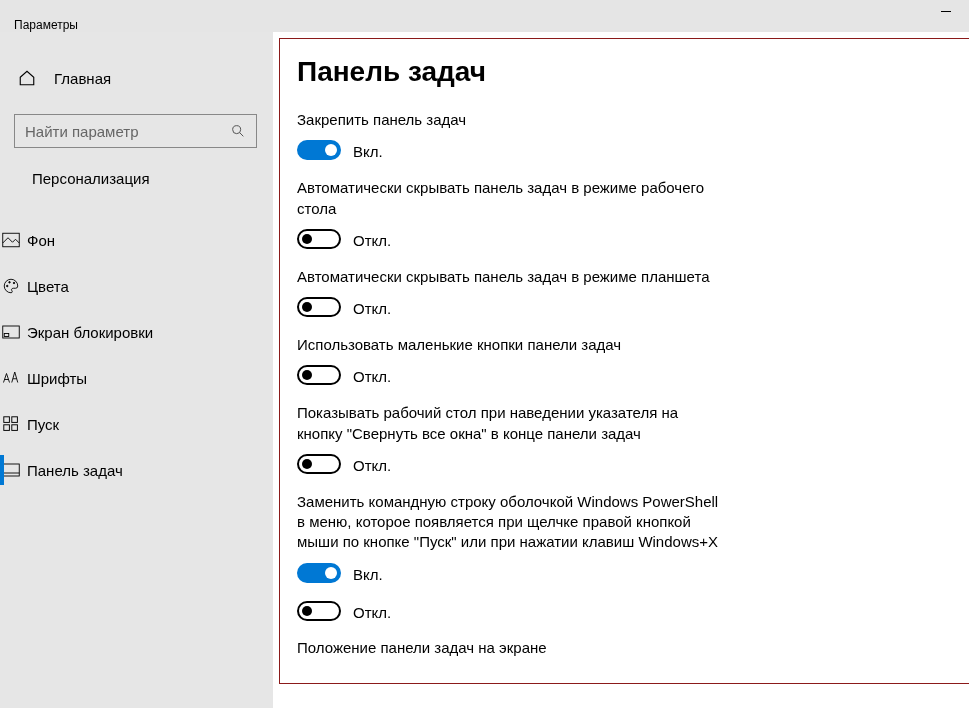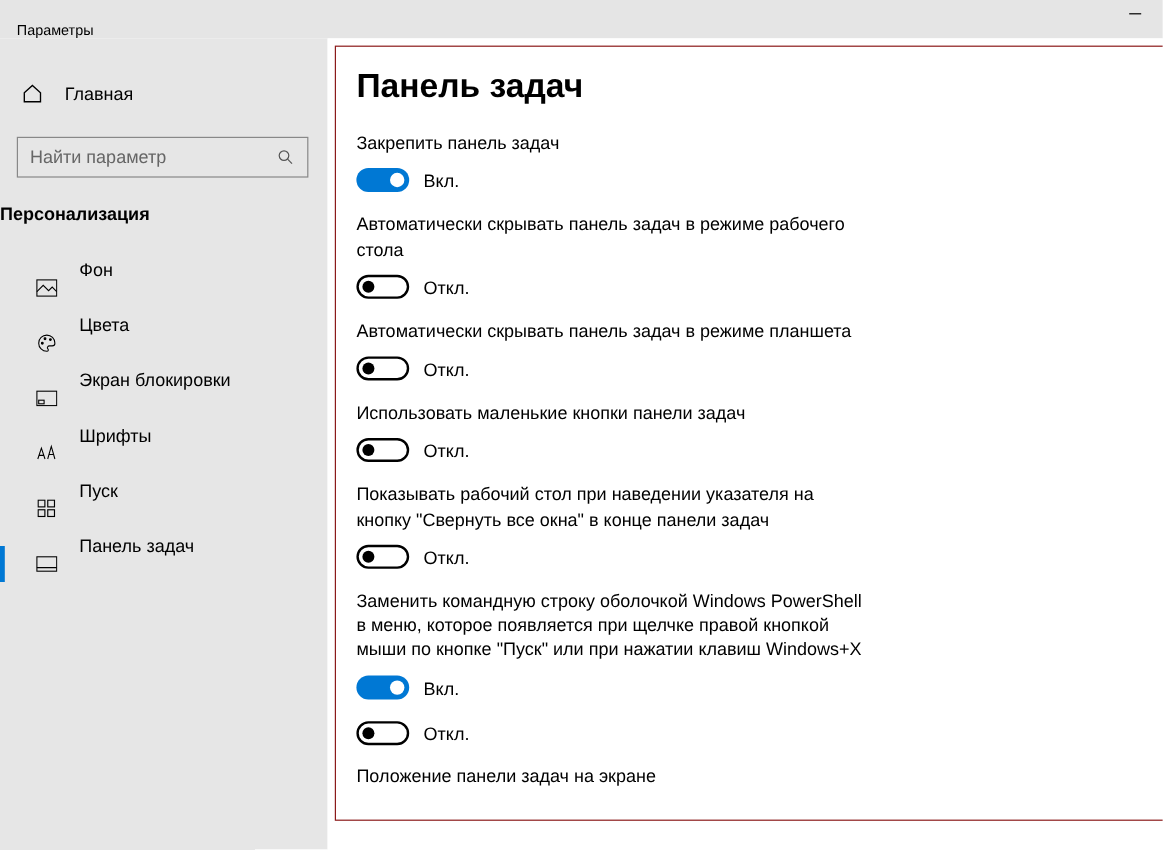--- a/index.html
+++ b/index.html
@@ -28,26 +28,26 @@
   .search {
     margin: 18px 16px 20px 14px; height: 34px; border: 1px solid #888;
     display: flex; align-items: center; padding: 0 10px; color: #666; background: #e6e6e6;
   }
   .search input {
     flex: 1; border: none; background: transparent; outline: none; font-size: 15px; color: #404040;
   }
   .search input::placeholder { color: #666; }
   .search .sicon { color: #555; }
   .cat-title {
-    padding: 2px 16px 14px 0; font-weight: 700; font-size: 15px;
+    padding: 2px 16px 14px 32px; font-weight: 400; font-size: 15px;
   }
   .nav { margin-top: 16px; }
   .nav-item {
-    display: flex; gap: 18px;
-    height: 46px; padding: 0 16px 0 30px; cursor: default; position: relative;
+    display: flex; align-items: center; gap: 7px;
+    height: 46px; padding: 0 16px 0 2px; cursor: default; position: relative;
   }
   .nav-item .icon { width: 18px; display:flex; align-items:center; justify-content:center; color:#000; }
   .nav-item.selected::before {
     content: ""; position: absolute; left: 0; top: 8px; bottom: 8px; width: 4px; background: #0078d4;
   }
   .main {
     flex: 1; padding: 24px 0 0 24px; position: relative; background: #fff; overflow: hidden;
   }
   .redbox {
     position: absolute; left: 6px; top: 6px; width: 760px; height: 646px;

